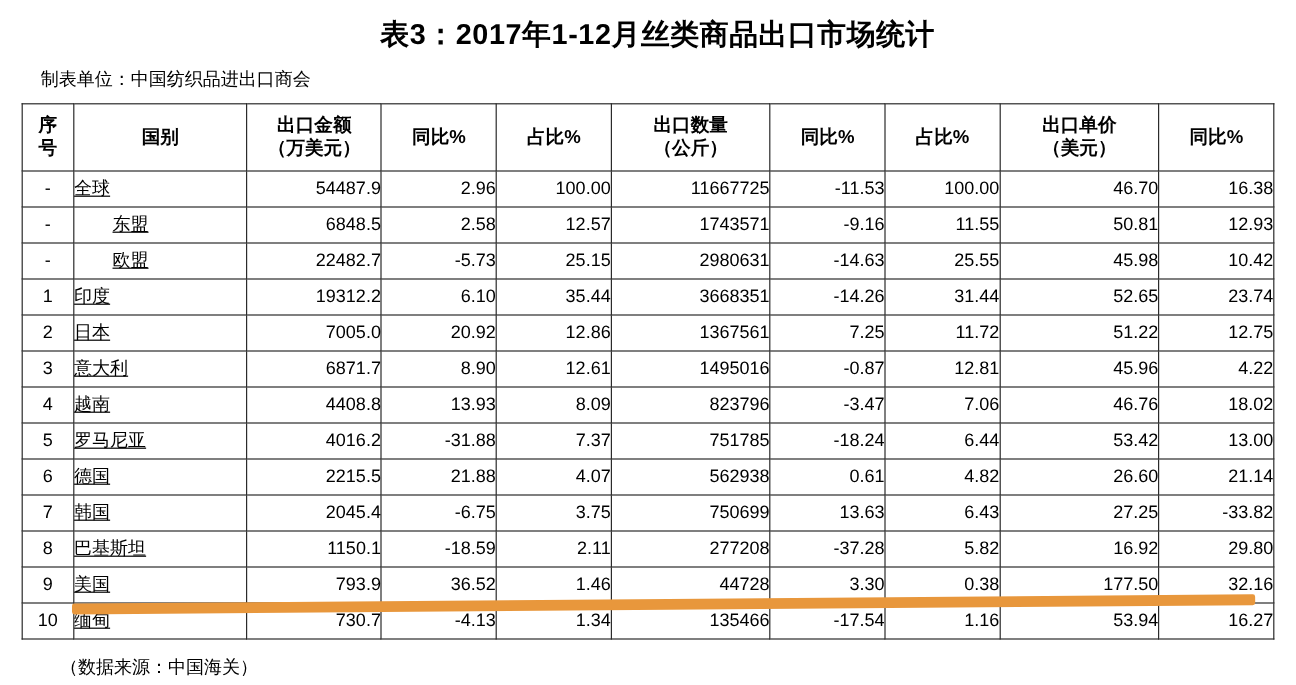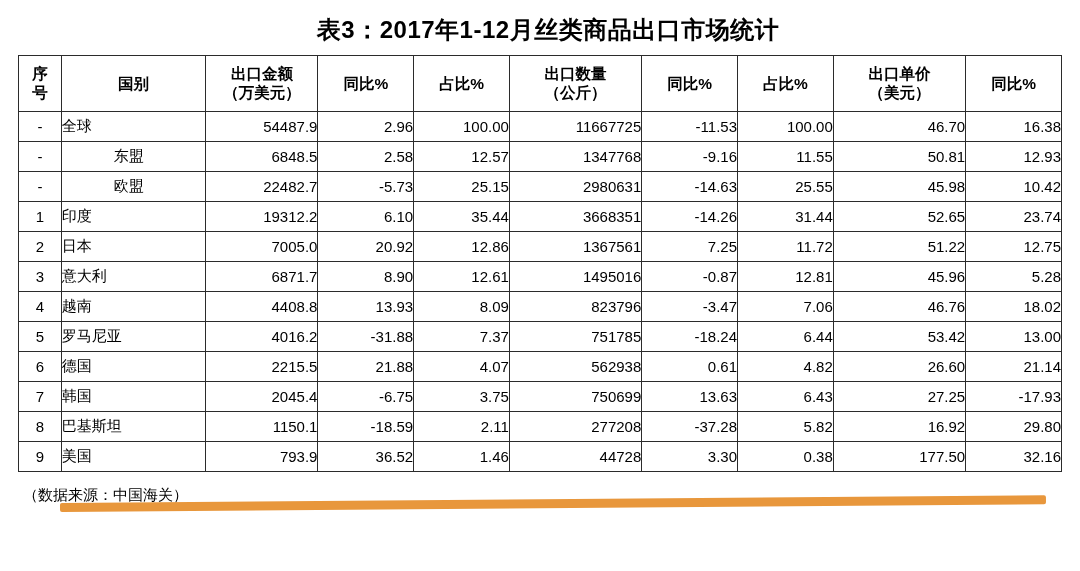--- a/index.html
+++ b/index.html
@@ -69,60 +69,62 @@
     font-size: 15px;
   }
   td.idx {
     text-align: center;
     font-size: 15px;
   }
   td.country {
     text-align: left;
     padding-left: 14px;
     font-size: 15px;
+    text-decoration: underline;
   }
   td.country.indent {
-    padding-left: 52px;
+    padding-left: 32px;
   }
   
   col.c-idx    { width: 42px; }
   col.c-ctry   { width: 142px; }
   col.c-amt    { width: 110px; }
   col.c-yoy1   { width: 94px; }
   col.c-share1 { width: 94px; }
   col.c-qty    { width: 130px; }
   col.c-yoy2   { width: 94px; }
   col.c-share2 { width: 94px; }
   col.c-price  { width: 130px; }
   col.c-yoy3   { width: 94px; }
 
   .source {
     font-size: 15px;
     margin-top: 14px;
-    padding-left: 23px;
+    padding-left: 50px;
   }
   .highlight-bar {
     position: absolute;
     left: 60px;
     top: 487px;
     width: 986px;
     height: 9px;
     background: #e8973c;
     border-radius: 2px;
     transform: rotate(-0.45deg);
     transform-origin: left center;
     z-index: 5;
   }
 </style>
 </head>
 <body>
 
 <div class="page">
 
   <div class="title">表3：2017年1-12月丝类商品出口市场统计</div>
+  <div class="subtitle">制表单位：中国纺织品进出口商会</div>
 
   <div class="table-wrap">
     <table class="stats">
       <colgroup>
         <col class="c-idx">
           <col class="c-ctry">
           <col class="c-amt">
           <col class="c-yoy1">
           <col class="c-share1">
         <col class="c-qty">
@@ -181,21 +183,21 @@
           <td class="num">100.00</td>
           <td class="num">46.70</td>
           <td class="num">16.38</td>
         </tr>
         <tr>
           <td class="idx">-</td>
           <td class="country indent">东盟</td>
           <td class="num">6848.5</td>
           <td class="num">2.58</td>
           <td class="num">12.57</td>
-          <td class="num">1347768</td>
+          <td class="num">1743571</td>
           <td class="num">-9.16</td>
           <td class="num">11.55</td>
           <td class="num">50.81</td>
           <td class="num">12.93</td>
         </tr>
         <tr>
           <td class="idx">-</td>
           <td class="country indent">欧盟</td>
           <td class="num">22482.7</td>
           <td class="num">-5.73</td>
@@ -233,21 +235,21 @@
         <tr>
           <td class="idx">3</td>
           <td class="country">意大利</td>
           <td class="num">6871.7</td>
           <td class="num">8.90</td>
           <td class="num">12.61</td>
           <td class="num">1495016</td>
           <td class="num">-0.87</td>
           <td class="num">12.81</td>
           <td class="num">45.96</td>
-          <td class="num">5.28</td>
+          <td class="num">4.22</td>
         </tr>
         <tr>
           <td class="idx">4</td>
           <td class="country">越南</td>
           <td class="num">4408.8</td>
           <td class="num">13.93</td>
           <td class="num">8.09</td>
           <td class="num">823796</td>
           <td class="num">-3.47</td>
           <td class="num">7.06</td>
@@ -281,21 +283,21 @@
         <tr>
           <td class="idx">7</td>
           <td class="country">韩国</td>
           <td class="num">2045.4</td>
           <td class="num">-6.75</td>
           <td class="num">3.75</td>
           <td class="num">750699</td>
           <td class="num">13.63</td>
           <td class="num">6.43</td>
           <td class="num">27.25</td>
-          <td class="num">-17.93</td>
+          <td class="num">-33.82</td>
         </tr>
         <tr>
           <td class="idx">8</td>
           <td class="country">巴基斯坦</td>
           <td class="num">1150.1</td>
           <td class="num">-18.59</td>
           <td class="num">2.11</td>
           <td class="num">277208</td>
           <td class="num">-37.28</td>
           <td class="num">5.82</td>
@@ -307,20 +309,32 @@
           <td class="country">美国</td>
           <td class="num">793.9</td>
           <td class="num">36.52</td>
           <td class="num">1.46</td>
           <td class="num">44728</td>
           <td class="num">3.30</td>
           <td class="num">0.38</td>
           <td class="num">177.50</td>
           <td class="num">32.16</td>
         </tr>
+        <tr>
+          <td class="idx">10</td>
+          <td class="country">缅甸</td>
+          <td class="num">730.7</td>
+          <td class="num">-4.13</td>
+          <td class="num">1.34</td>
+          <td class="num">135466</td>
+          <td class="num">-17.54</td>
+          <td class="num">1.16</td>
+          <td class="num">53.94</td>
+          <td class="num">16.27</td>
+        </tr>
       </tbody>
     </table>
   </div>
 
   <div class="source">（数据来源：中国海关）</div>
 
   <div class="highlight-bar"></div>
 </div>
 
 </body></html>

